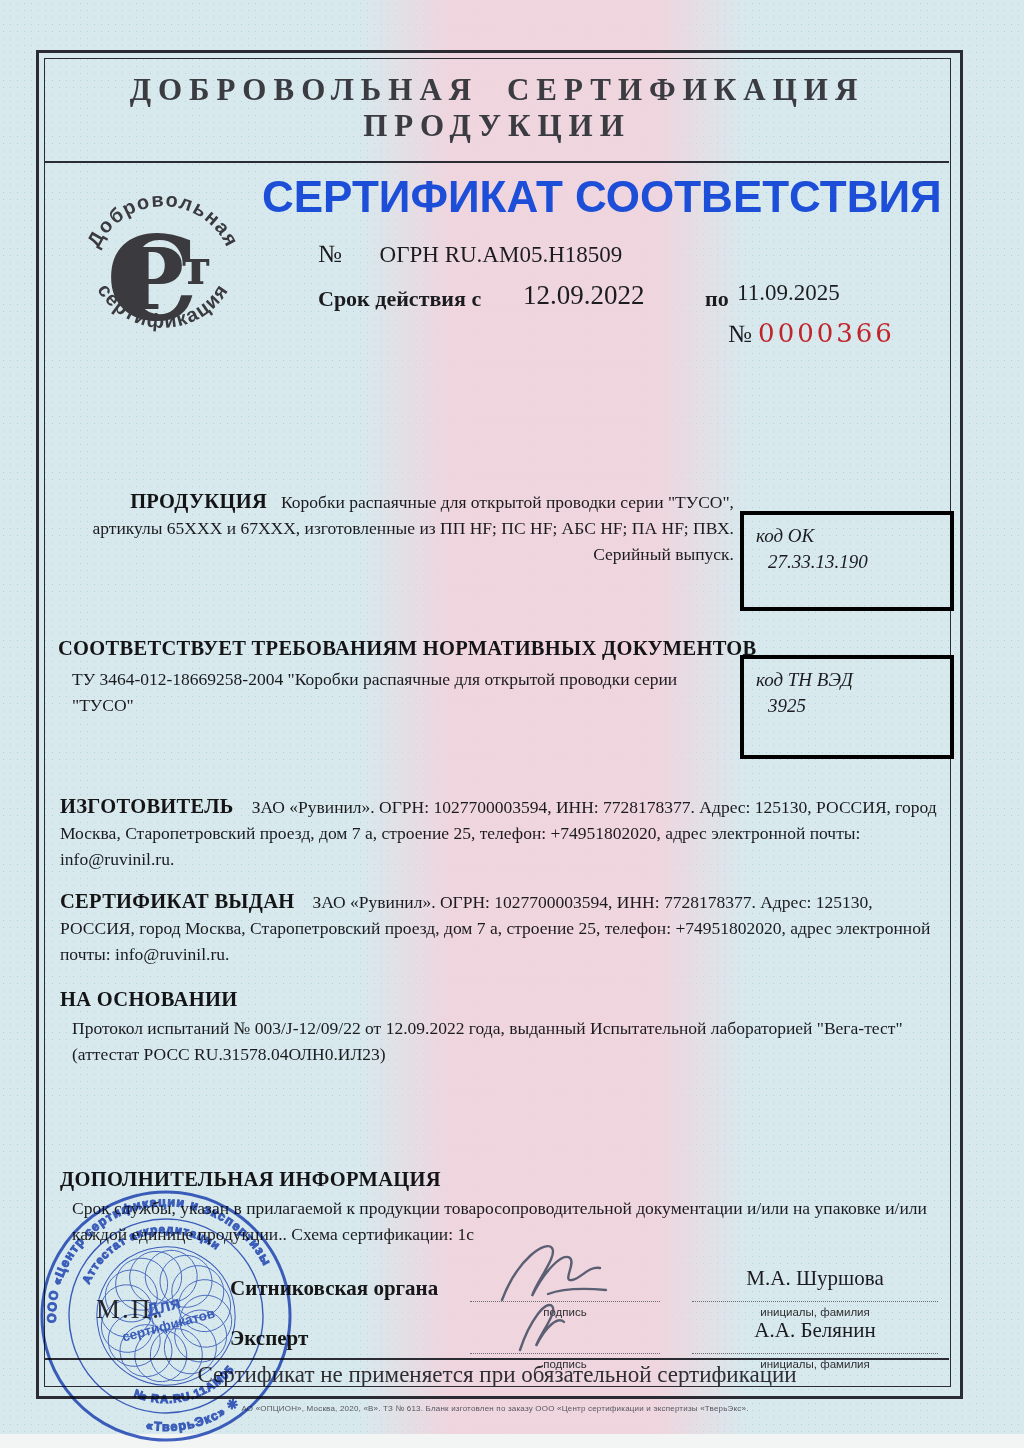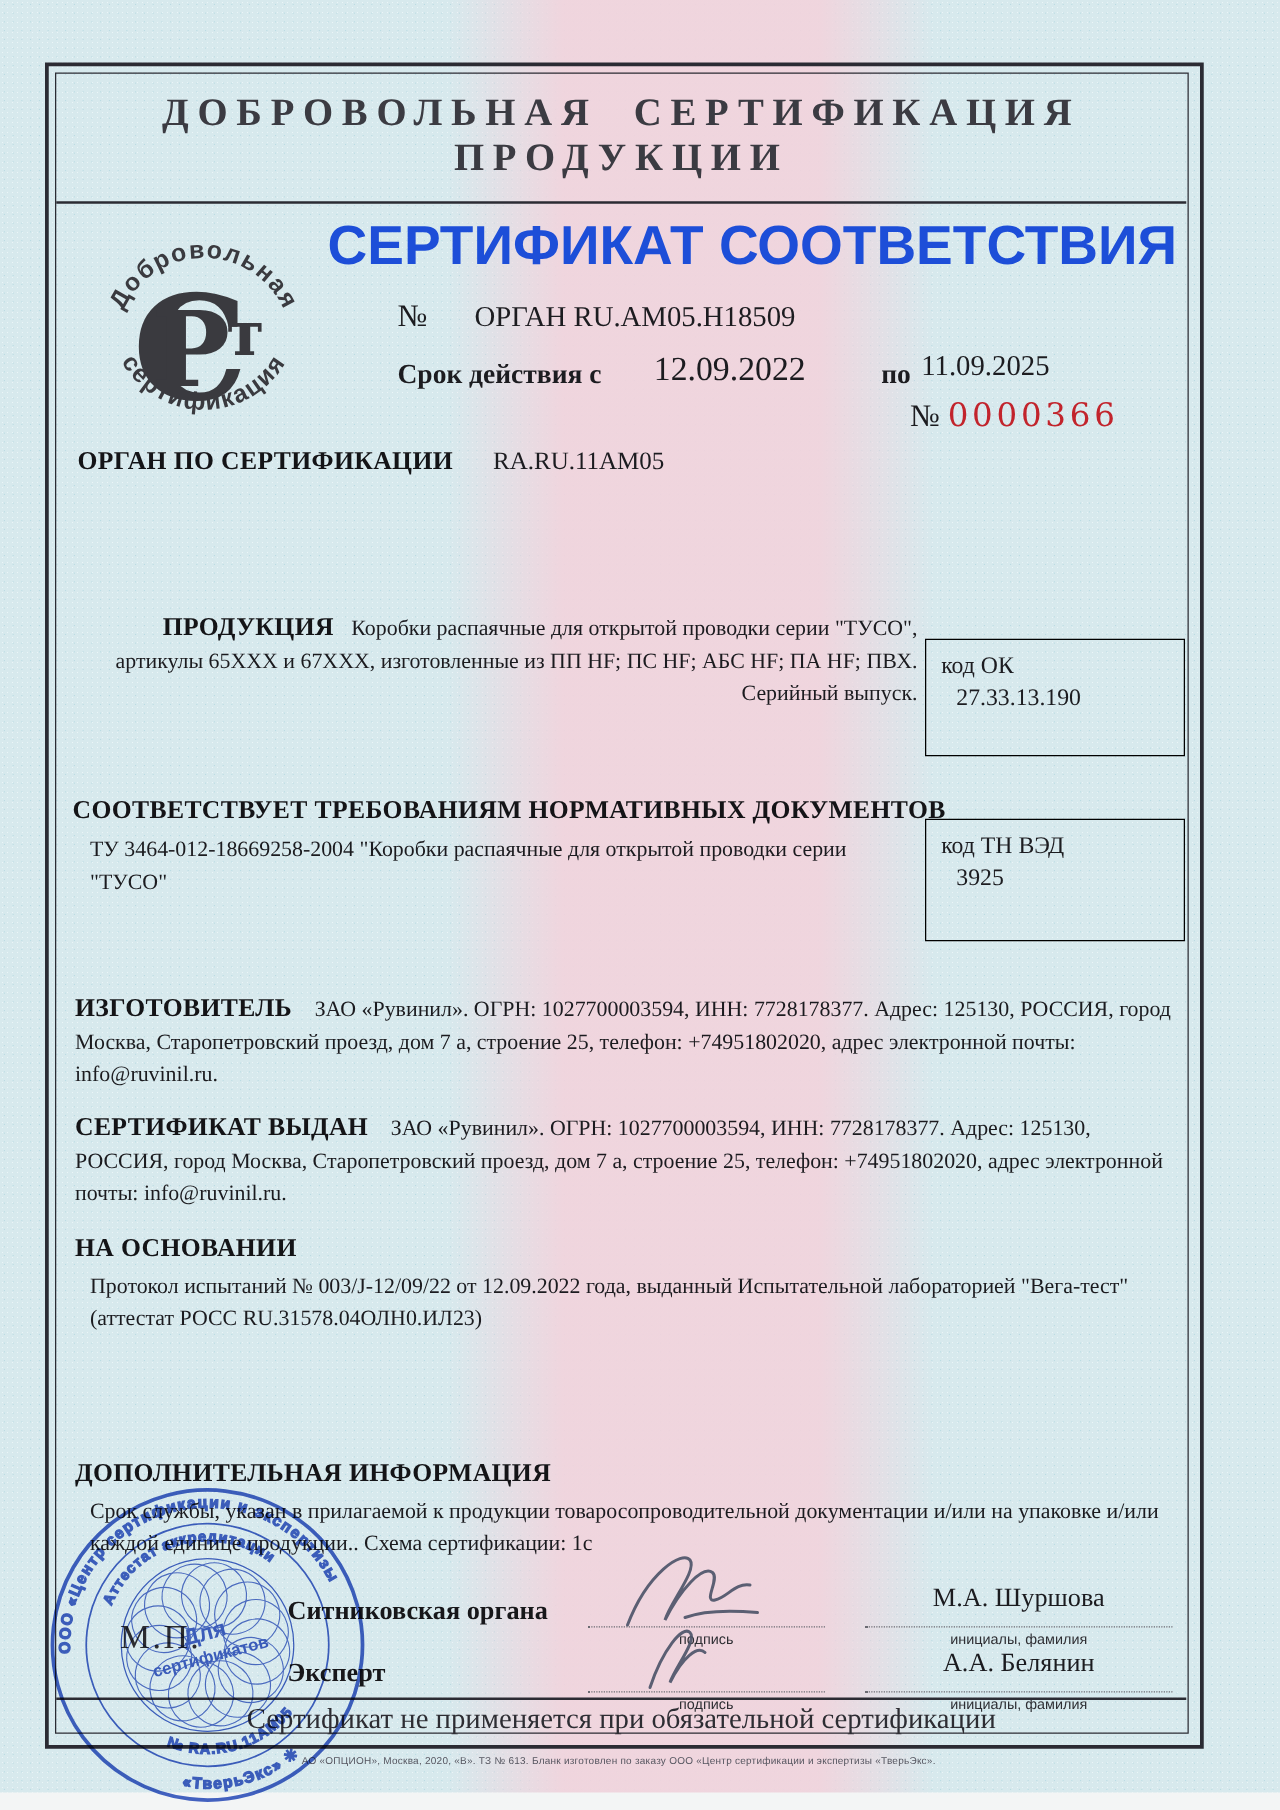--- a/index.html
+++ b/index.html
@@ -48,21 +48,21 @@
   .s3h{left:58px;top:637px;width:760px;}
   .s3b{left:72px;top:667px;width:660px;}
   .s4{left:60px;top:795px;width:890px;}
   .s4 .h{margin-right:14px;}
   .s5{left:60px;top:890px;width:890px;}
   .s5 .h{margin-right:14px;}
   .s6h{left:60px;top:988px;width:400px;}
   .s6b{left:72px;top:1016px;width:876px;}
   .s7h{left:60px;top:1168px;width:500px;}
   .s7b{left:72px;top:1196px;width:884px;}
-  .codebox{border:1px solid #000000;padding:8px 12px;font-size:19px;line-height:1.35;}
+  .codebox{border:4px solid #000000;padding:8px 12px;font-size:19px;line-height:1.35;font-style:italic;}
   .codebox .cv{padding-left:12px;}
   .box1{left:740px;top:511px;width:182px;height:76px;}
   .box2{left:740px;top:655px;width:182px;height:80px;}
   
   .role{font-weight:bold;font-size:21px;color:#17171a;}
   .role1{left:230px;top:1276px;}
   .role2{left:230px;top:1326px;}
   .sigline{border-bottom:1.6px dotted #6b6b72;height:1px;}
   .l1{left:470px;top:1300px;width:190px;}
   .nl1{left:692px;top:1300px;width:246px;}
@@ -113,40 +113,36 @@
   <text class="logo-arc" text-anchor="middle"><textPath href="#arcBot" startOffset="50%">сертификация</textPath></text>
   <text class="logo-glyph" x="40" y="151" font-size="122">С</text>
   <text class="logo-glyph" x="56" y="140" font-size="88">Р</text>
   <text class="logo-glyph" x="119" y="114" font-size="52">т</text>
 </svg>
 
 <div class="abs cert-title">СЕРТИФИКАТ СООТВЕТСТВИЯ</div>
 
 <div class="abs num-row">
   <span class="num-label">№</span>
-  <span class="num-value">ОРГАН RU.AM05.H18509</span>
+  <span class="num-value">ОГРН RU.AM05.H18509</span>
 </div>
 
 <div class="abs validity-row">
   <span class="v-label">Срок действия  с</span>
   <span class="v-from">12.09.2022</span>
   <span class="v-po">по</span>
   <span class="v-to">11.09.2025</span>
 </div>
 
 <div class="abs serial">
   <span>№</span>
   <span class="serial-digits">0000366</span>
 </div>
 
 <div class="abs s1">
-  <div>
-    <span class="h">ОРГАН ПО СЕРТИФИКАЦИИ</span>
-    <span class="org-code">RA.RU.11AM05</span>
-  </div>
 </div>
 
 <div class="abs s2">
   <span class="h">ПРОДУКЦИЯ</span>
   <span class="b">Коробки распаячные для открытой проводки серии "ТУСО", артикулы 65ХХХ и 67ХХХ, изготовленные из ПП HF; ПС HF; АБС HF; ПА HF; ПВХ. Серийный выпуск.</span>
 </div>
 <div class="abs codebox box1">
   <div>код ОК</div>
   <div class="cv">27.33.13.190</div>
 </div>

